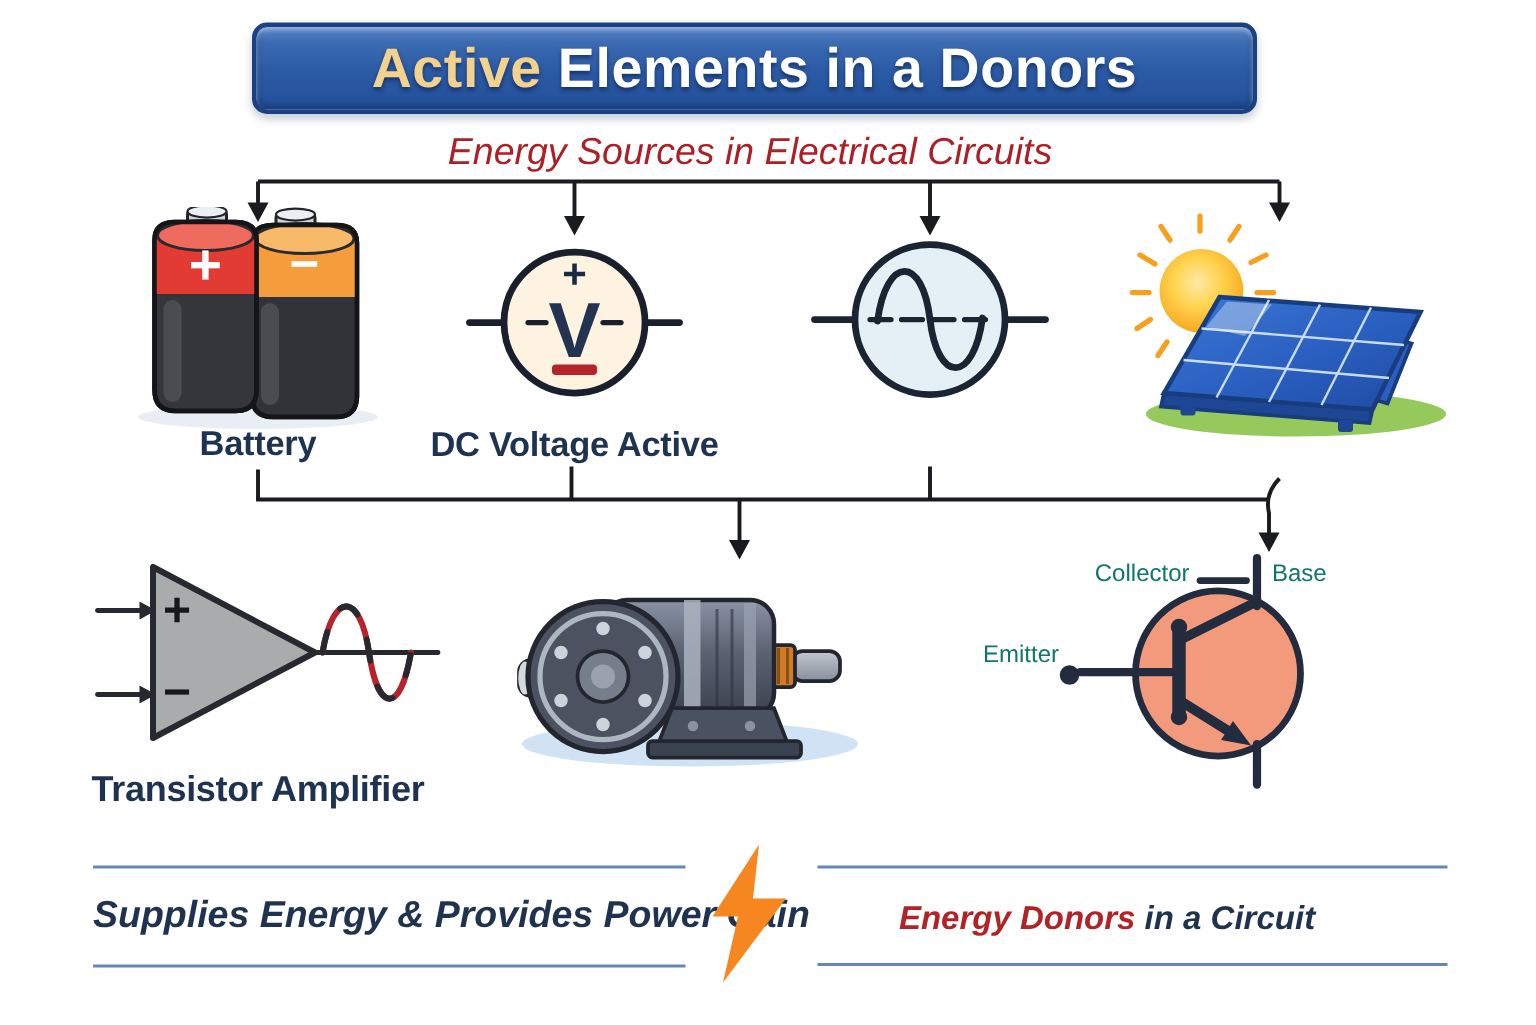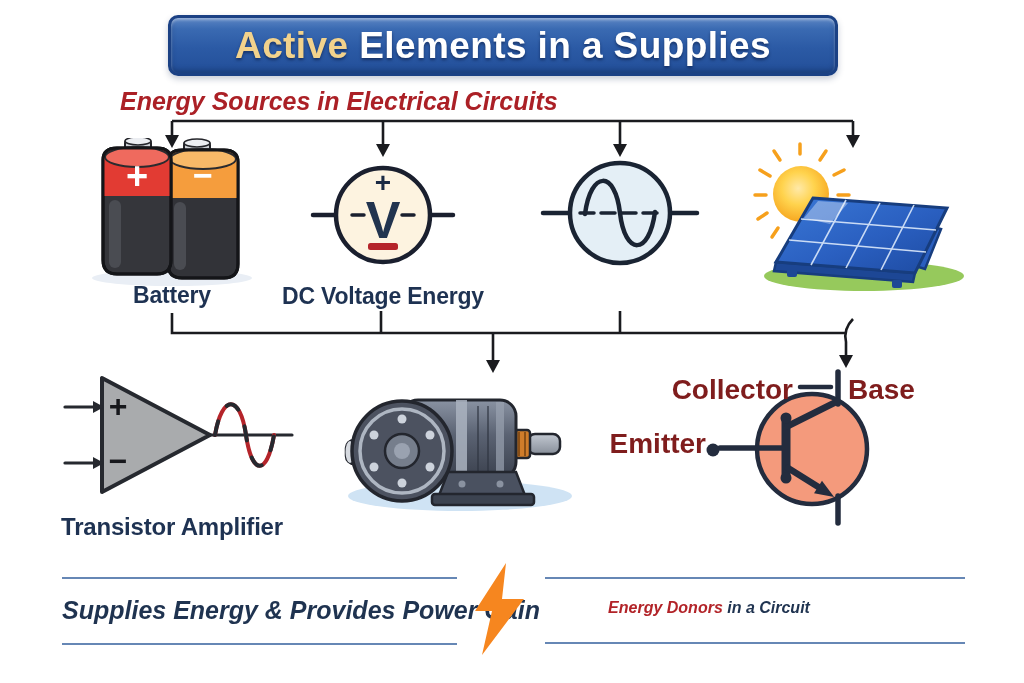--- a/index.html
+++ b/index.html
@@ -9,43 +9,43 @@
   
   #banner{left:168px;top:15px;width:670px;height:61px;border-radius:10px;
     background:linear-gradient(180deg,#5b85c4 0%,#3a6ab2 20%,#2b5aa5 55%,#234f99 100%);
     border:3px solid #1b4184;box-sizing:border-box;
     box-shadow:inset 0 2px 3px rgba(255,255,255,.40), inset 0 -3px 5px rgba(10,30,70,.35), 0 3px 6px rgba(30,50,90,.25);
     display:flex;align-items:center;justify-content:center;}
   #banner .title{font-size:37px;font-weight:bold;letter-spacing:.4px;white-space:nowrap;
     text-shadow:0 2px 3px rgba(8,20,55,.55);}
   #banner .hl{color:#f2d28c;}
   #banner .rest{color:#ffffff;}
-  #subtitle{left:120px;top:87px;width:760px;color:#ab2026;
-    font-size:25px;font-weight:bold;font-style:italic;white-space:nowrap;}
+  #subtitle{left:120px;top:87px;width:760px;text-align:center;color:#ab2026;
+    font-size:25px;font-weight:normal;font-style:italic;white-space:nowrap;}
   
   .lbl{position:absolute;font-weight:bold;color:#1e3252;text-align:center;
        font-size:23px;white-space:nowrap;letter-spacing:-.2px;}
   .lbl2{font-size:24px;}
-  .pin{position:absolute;font-weight:bold;color:#7f1d1d;font-size:28px;white-space:nowrap;}
+  .pin{position:absolute;font-weight:normal;color:#0f766e;font-size:16px;white-space:nowrap;}
   
   .rule{position:absolute;height:2px;background:#6687b5;}
   .caption{position:absolute;font-weight:bold;font-style:italic;color:#1f3350;
            white-space:nowrap;text-align:center;}
   #caption-left{left:62px;top:596px;width:396px;font-size:25px;}
-  #caption-right{left:528px;top:599px;width:362px;font-size:16px;font-style:italic;}
+  #caption-right{left:557px;top:599px;width:362px;font-size:22px;font-style:italic;}
   #caption-right .hl{color:#b22328;}
   svg{display:block;}
 </style>
 </head>
 <body>
 
 <div id="page">
 
   <div id="banner" class="abs">
-    <div class="title"><span class="hl">Active</span><span class="rest"> Elements in a Supplies</span></div>
+    <div class="title"><span class="hl">Active</span><span class="rest"> Elements in a Donors</span></div>
   </div>
   <div id="subtitle" class="abs">Energy Sources in Electrical Circuits</div>
 
   <svg class="abs" style="left:0;top:0;pointer-events:none" width="1024" height="683">
     <g stroke="#1a1b1f" stroke-width="2.6" fill="none">
       <path d="M172,121 H853"></path>
       <path d="M172,121 V136"></path>
       <path d="M383,121 V145"></path>
       <path d="M620,121 V145"></path>
       <path d="M853,121 V136"></path>
@@ -99,21 +99,21 @@
     </g>
     <circle cx="83" cy="85" r="47" fill="#fdf3e0" stroke="#1a1f2e" stroke-width="4.5"></circle>
     <g stroke="#1a1f2e" stroke-width="3.5" stroke-linecap="round">
       <line x1="52" y1="85" x2="64" y2="85"></line>
       <line x1="102" y1="85" x2="114" y2="85"></line>
     </g>
     <text x="83" y="62" text-anchor="middle" font-size="28" font-weight="bold" fill="#1b2a44">+</text>
     <text x="83" y="108" text-anchor="middle" font-size="52" font-weight="bold" fill="#22344f">V</text>
     <rect x="68" y="113" width="30" height="7" rx="2.5" fill="#b5242a"></rect>
   </svg>
-  <div class="lbl" style="left:263px;top:283px;width:240px">DC Voltage Energy</div>
+  <div class="lbl" style="left:263px;top:283px;width:240px">DC Voltage Active</div>
 
   <svg class="abs" style="left:535px;top:128px" width="170" height="170" viewBox="0 0 170 170">
     <g stroke="#1a2433" stroke-width="4.5" stroke-linecap="round">
       <line x1="8" y1="85" x2="35" y2="85"></line>
       <line x1="135" y1="85" x2="162" y2="85"></line>
     </g>
     <circle cx="85" cy="85" r="50" fill="#e4eff6" stroke="#1a2433" stroke-width="4.5"></circle>
     <line x1="45" y1="85" x2="125" y2="85" stroke="#1a2433" stroke-width="3.5" stroke-dasharray="14 7" stroke-linecap="round"></line>
     <path d="M50,86 C56,42 80,42 85,85 C90,128 114,128 120,84" fill="none" stroke="#1a2433" stroke-width="4.5" stroke-linecap="round"></path>
   </svg>

